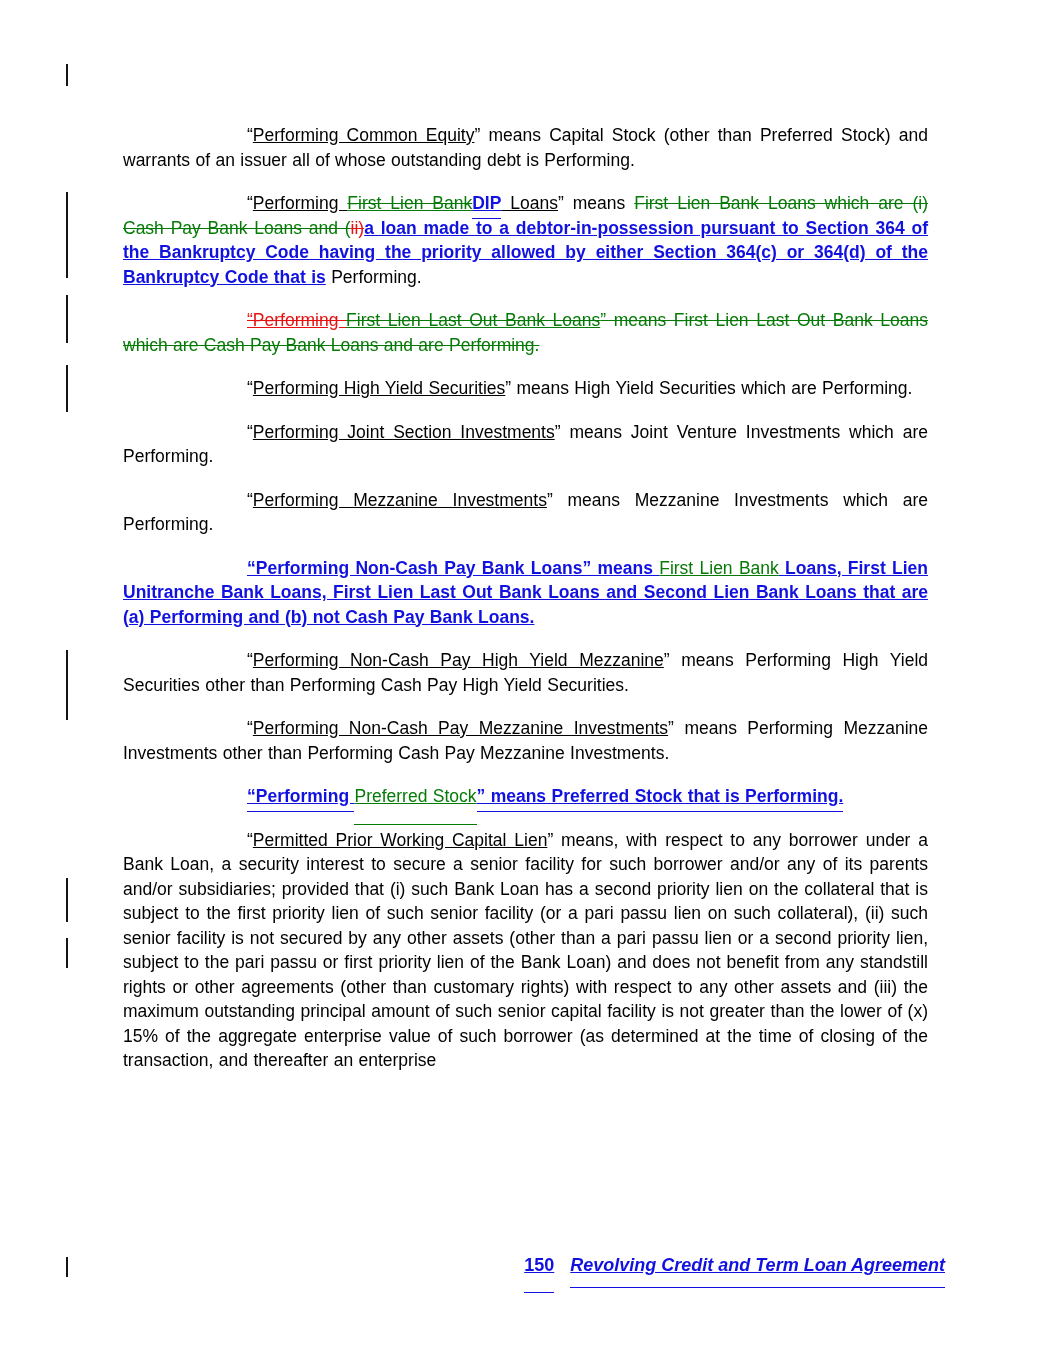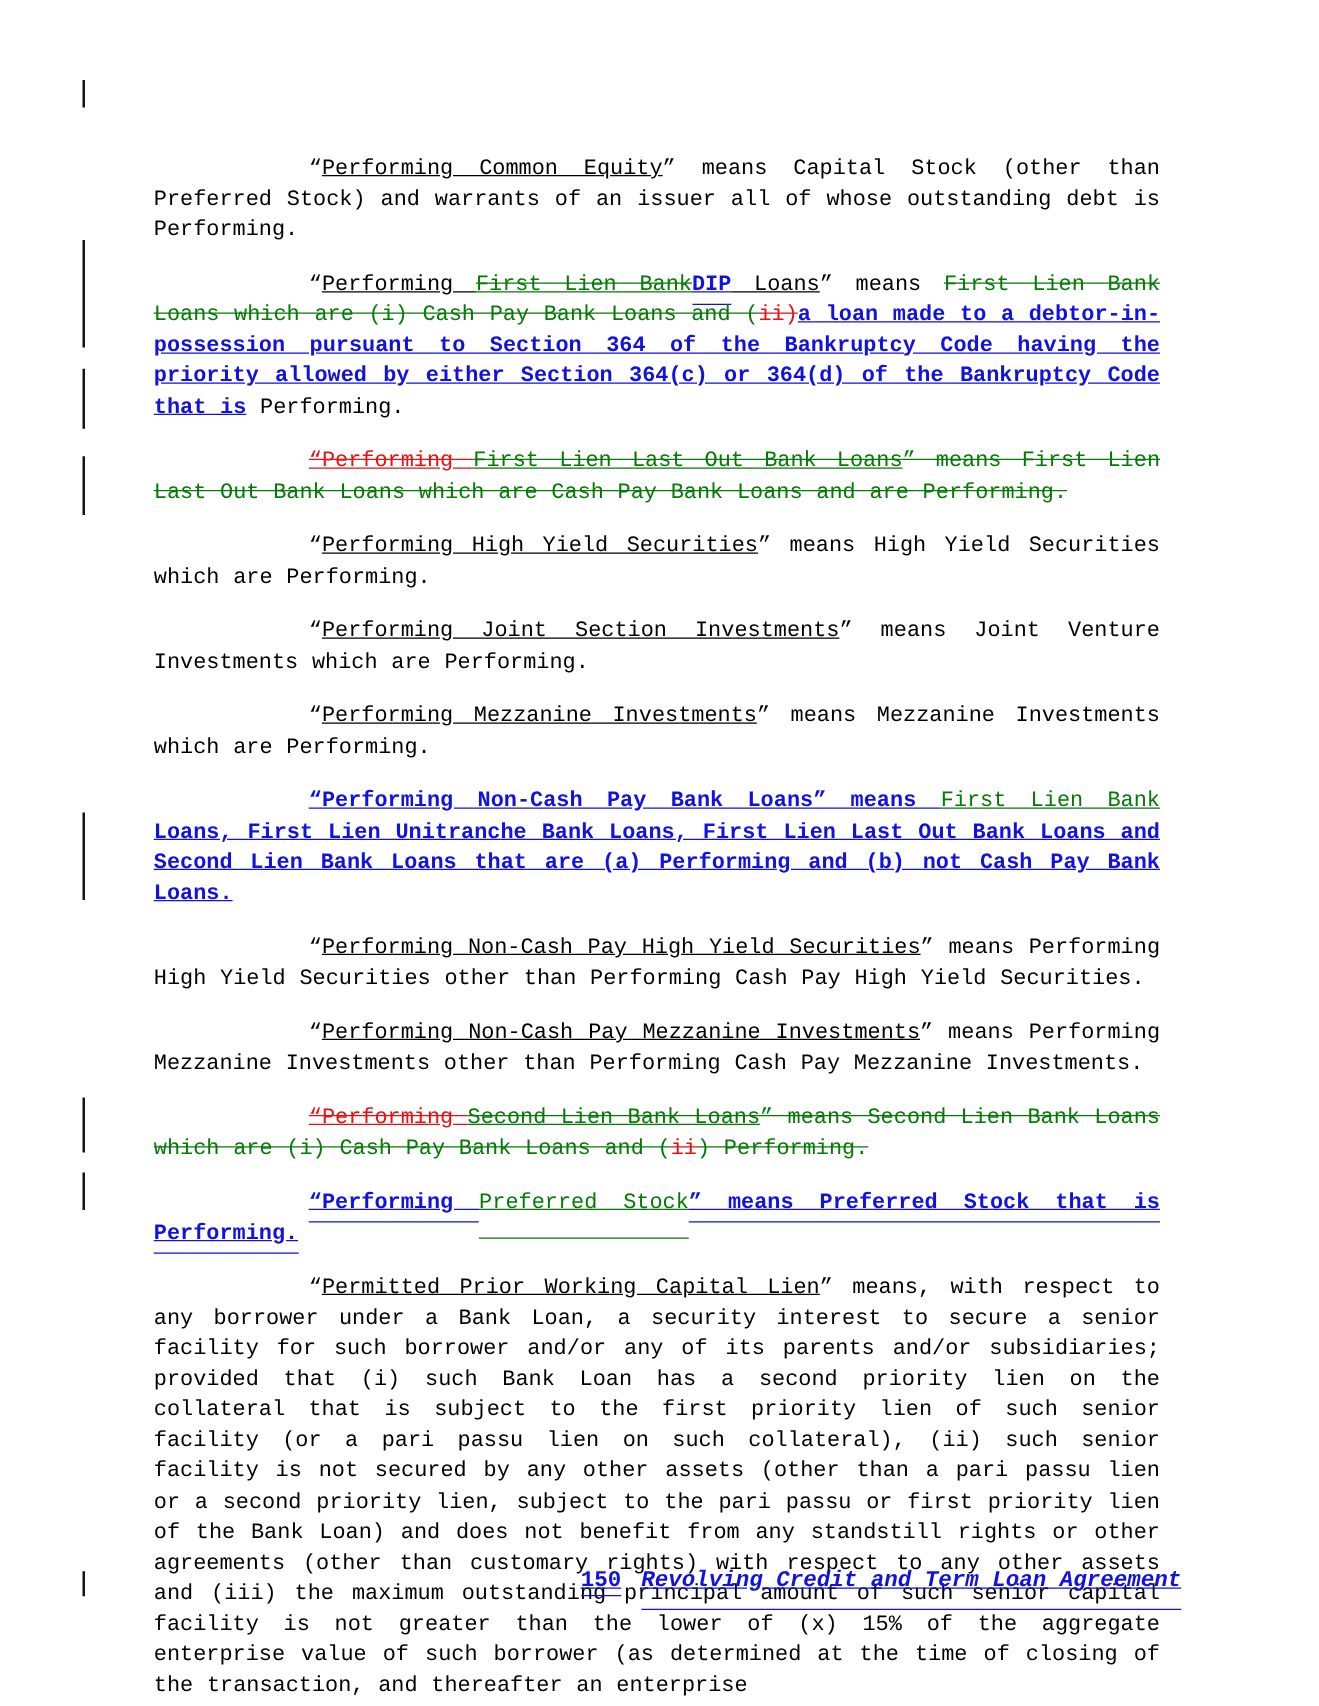--- a/index.html
+++ b/index.html
@@ -6,21 +6,21 @@
     margin: 0;
     padding: 0;
     background: #ffffff;
   }
   .page {
     position: relative;
     width: 1055px;
     height: 1365px;
     background: #ffffff;
     overflow: hidden;
-    font-family: Liberation Mono, monospace;
+    font-family: Liberation Sans, sans-serif;
   }
   .content {
     position: absolute;
     left: 123px;
     top: 123px;
     width: 805px;
   }
   .para {
     margin: 0 0 19px 0;
     font-size: 17.5px;
@@ -55,21 +55,21 @@
     right: 110px;
     font-size: 18px;
     line-height: 24px;
     white-space: nowrap;
   }
   .footer .f-num {
     color: var(--ins-blue);
     font-weight: bold;
     text-decoration: underline;
     border-bottom: 1px solid var(--ins-blue);
-    padding-bottom: 1px;
+    padding-bottom: 17px;
   }
   .footer .f-title {
     margin-left: 16px;
     color: var(--ins-blue);
     font-weight: bold;
     font-style: italic;
     text-decoration: underline;
     border-bottom: 1px solid var(--ins-blue);
     padding-bottom: 12px;
   }
@@ -89,22 +89,21 @@
       <div class="change-bar" style="top: 1257px; height: 20px;"></div>
     </div>
   <div class="content">
       <p class="para"><span class="run-plain">“</span><span class="run-term">Performing Common Equity</span><span class="run-plain">” means Capital Stock (other than Preferred Stock) and warrants of an issuer all of whose outstanding debt is Performing.</span></p>
       <p class="para"><span class="run-plain">“</span><span class="run-term">Performing </span><span class="run-del-g-u">First Lien Bank</span><span class="run-ins-2">DIP</span><span class="run-term"> Loans</span><span class="run-plain">” means </span><span class="run-del-g">First Lien Bank Loans which are (i) Cash Pay Bank Loans and (</span><span class="run-del-r">ii)</span><span class="run-ins">a loan made to a debtor-in-possession pursuant to Section 364 of the Bankruptcy Code having the priority allowed by either Section 364(c) or 364(d) of the Bankruptcy Code that is</span><span class="run-plain"> Performing.</span></p>
       <p class="para"><span class="run-del-r-u">“Performing </span><span class="run-del-g-u">First Lien Last Out Bank Loans</span><span class="run-del-g">” means First Lien Last Out Bank Loans which are Cash Pay Bank Loans and are Performing.</span></p>
       <p class="para"><span class="run-plain">“</span><span class="run-term">Performing High Yield Securities</span><span class="run-plain">” means High Yield Securities which are Performing.</span></p>
       <p class="para"><span class="run-plain">“</span><span class="run-term">Performing Joint Section Investments</span><span class="run-plain">” means Joint Venture Investments which are Performing.</span></p>
       <p class="para"><span class="run-plain">“</span><span class="run-term">Performing Mezzanine Investments</span><span class="run-plain">” means Mezzanine Investments which are Performing.</span></p>
       <p class="para"><span class="run-ins">“Performing Non-Cash Pay Bank Loans” means </span><span class="run-mov-g">First Lien Bank</span><span class="run-ins"> Loans, First Lien Unitranche Bank Loans, First Lien Last Out Bank Loans and Second Lien Bank Loans that are (a) Performing and (b) not Cash Pay Bank Loans.</span></p>
-      <p class="para"><span class="run-plain">“</span><span class="run-term">Performing Non-Cash Pay High Yield Securities</span><span class="run-plain">” means Performing High Yield Securities other than Performing Cash Pay High Yield Securities.</span></p>
+      <p class="para"><span class="run-plain">“</span><span class="run-term">Performing Non-Cash Pay High Yield Mezzanine</span><span class="run-plain">” means Performing High Yield Securities other than Performing Cash Pay High Yield Securities.</span></p>
       <p class="para"><span class="run-plain">“</span><span class="run-term">Performing Non-Cash Pay Mezzanine Investments</span><span class="run-plain">” means Performing Mezzanine Investments other than Performing Cash Pay Mezzanine Investments.</span></p>
-      <p class="para"><span class="run-del-r-u">“Performing </span><span class="run-del-g-u">Second Lien Bank Loans</span><span class="run-del-g">” means Second Lien Bank Loans which are (i) Cash Pay Bank Loans and (</span><span class="run-del-r">ii</span><span class="run-del-g">) Performing.</span></p>
       <p class="para"><span class="run-ins-2">“Performing </span><span class="run-mov-g-2">Preferred Stock</span><span class="run-ins-2">” means Preferred Stock that is Performing.</span></p>
       <p class="para"><span class="run-plain">“</span><span class="run-term">Permitted Prior Working Capital Lien</span><span class="run-plain">” means, with respect to any borrower under a Bank Loan, a security interest to secure a senior facility for such borrower and/or any of its parents and/or subsidiaries; provided that (i) such Bank Loan has a second priority lien on the collateral that is subject to the first priority lien of such senior facility (or a pari passu lien on such collateral), (ii) such senior facility is not secured by any other assets (other than a pari passu lien or a second priority lien, subject to the pari passu or first priority lien of the Bank Loan) and does not benefit from any standstill rights or other agreements (other than customary rights) with respect to any other assets and (iii) the maximum outstanding principal amount of such senior capital facility is not greater than the lower of (x) 15% of the aggregate enterprise value of such borrower (as determined at the time of closing of the transaction, and thereafter an enterprise</span></p>
     </div>
   <div class="footer">
     <span class="f-num">150</span><span class="f-title">Revolving Credit and Term Loan Agreement</span>
   </div>
 </div>
 
 </body></html>

